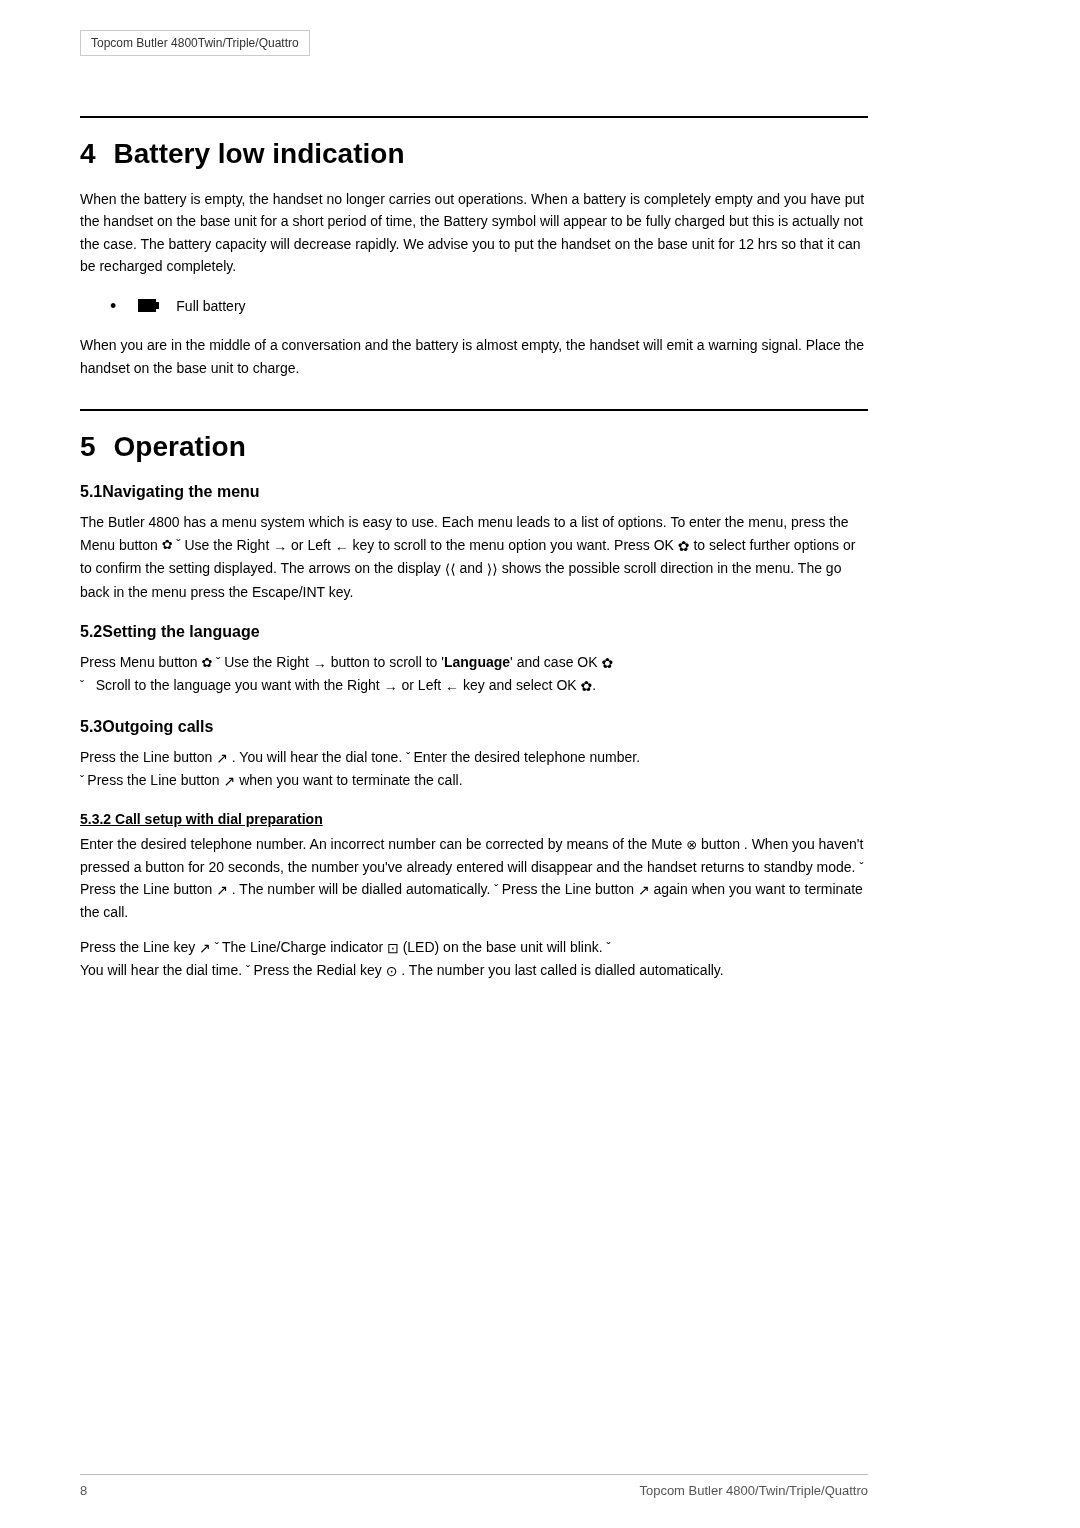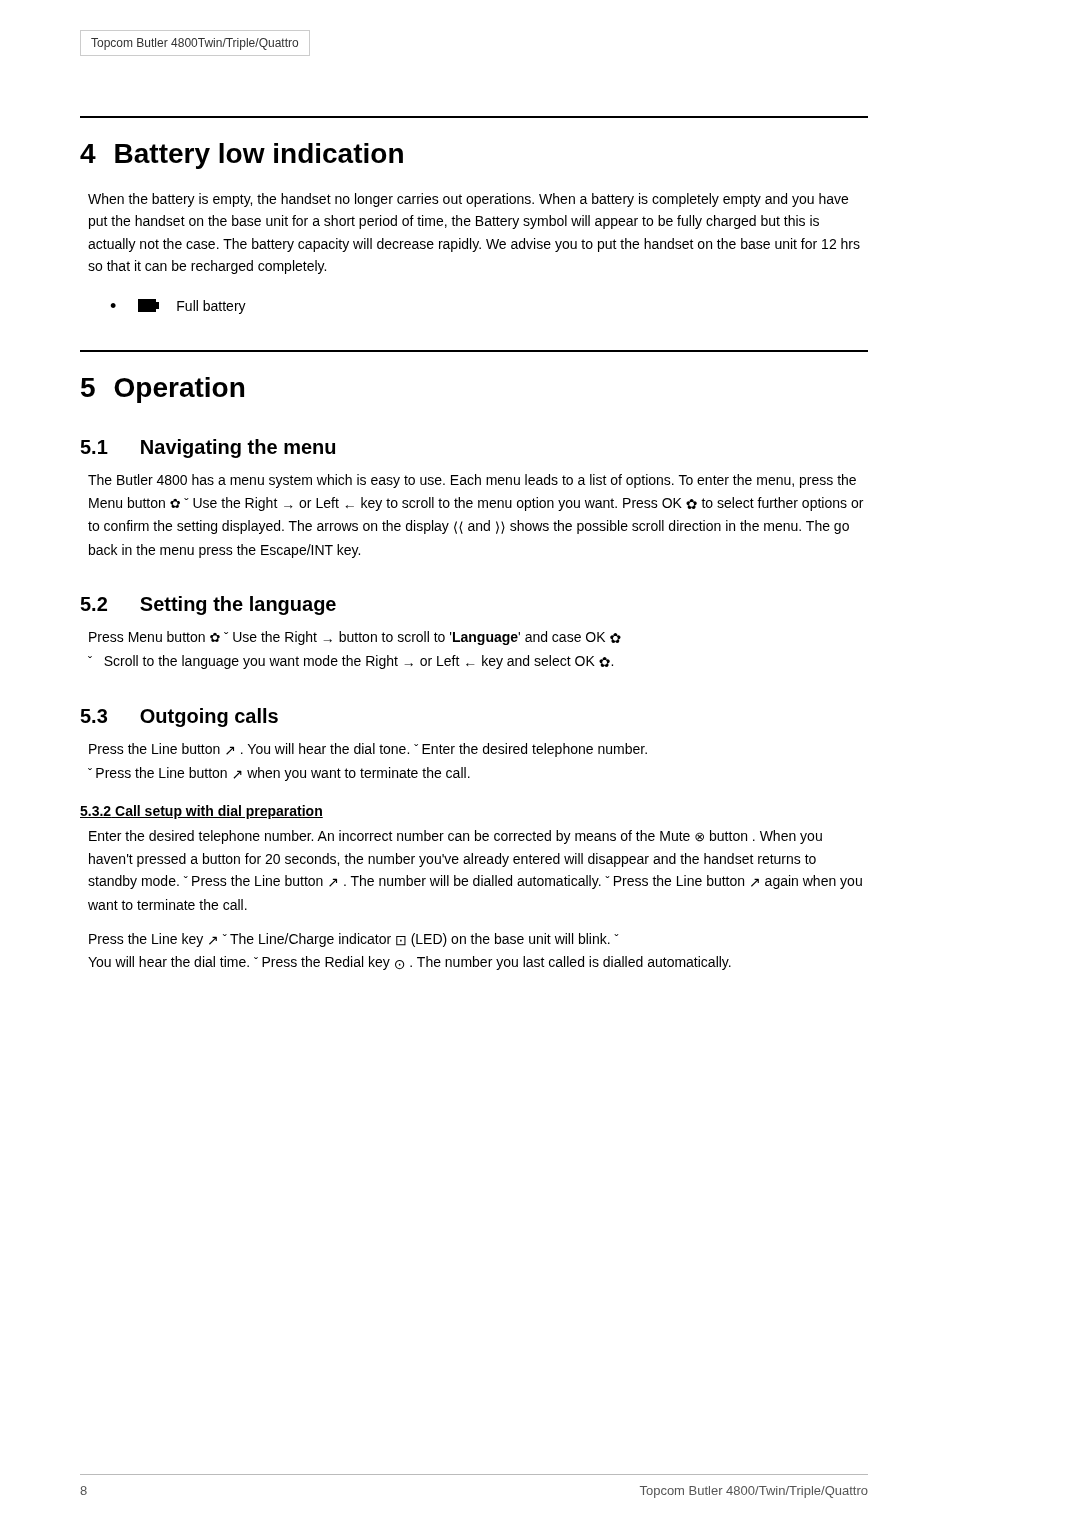--- a/index.html
+++ b/index.html
@@ -43,41 +43,40 @@
       align-items: baseline;
       gap: 18px;
     }
 
     .section-num {
       font-size: 28px;
       font-weight: bold;
     }
 
     .subsection-title {
-      font-size: 20px;
+      font-size: 16px;
       font-weight: bold;
-      margin-top: 32px;
+      margin-top: 20px;
       margin-bottom: 10px;
       display: flex;
-      gap: 32px;
+      gap: 0;
       align-items: baseline;
     }
 
     .subsubsection-title {
       font-size: 14px;
       font-weight: bold;
       margin-top: 18px;
       margin-bottom: 6px;
       text-decoration: underline;
     }
 
     p {
       margin-bottom: 12px;
       line-height: 1.6;
-      margin-left: 8px;
     }
 
     ul {
       list-style: none;
       margin: 14px 0 14px 30px;
     }
 
     ul li {
       margin-bottom: 10px;
       display: flex;
@@ -230,20 +229,21 @@
 
   <p>When the battery is empty, the handset no longer carries out operations. When a battery is completely empty and you have put the handset on the base unit for a short period of time, the Battery symbol will appear to be fully charged but this is actually not the case. The battery capacity will decrease rapidly. We advise you to put the handset on the base unit for 12 hrs so that it can be recharged completely.</p>
 
   <ul>
     <li>
       <span class="battery-full"></span>
       <span>Full battery</span>
     </li>
   </ul>
 
+  <p>When you are in the middle of a conversation and the battery is almost empty, the handset will emit a warning signal. Place the handset on the base unit to charge.</p>
 
   
   <div class="section-separator"></div>
   <div class="section-title">
     <span class="section-num">5</span>
     <span>Operation</span>
   </div>
 
   
   <div class="subsection-title">
@@ -274,21 +274,21 @@
   </div>
   <p>
     <span>Press Menu button</span>
     <span class="icon-menu"> ✿ ˇ </span>
     <span>Use the Right</span>
     <span class="icon-arrow-right"> →</span>
     <span>button to scroll to '</span><strong>Language</strong><span>' and case OK</span>
     <span class="icon-ok"> ✿</span>
     <br>
     <span class="check-mark">ˇ</span>&nbsp;&nbsp;
-    <span>Scroll to the language you want mode the Right</span>
+    <span>Scroll to the language you want with the Right</span>
     <span class="icon-arrow-right"> →</span>
     <span>or Left</span>
     <span class="icon-arrow-left"> ←</span>
     <span>key and select OK</span>
     <span class="icon-ok"> ✿</span>.
   </p>
 
   
   <div class="subsection-title">
     <span>5.3</span>

